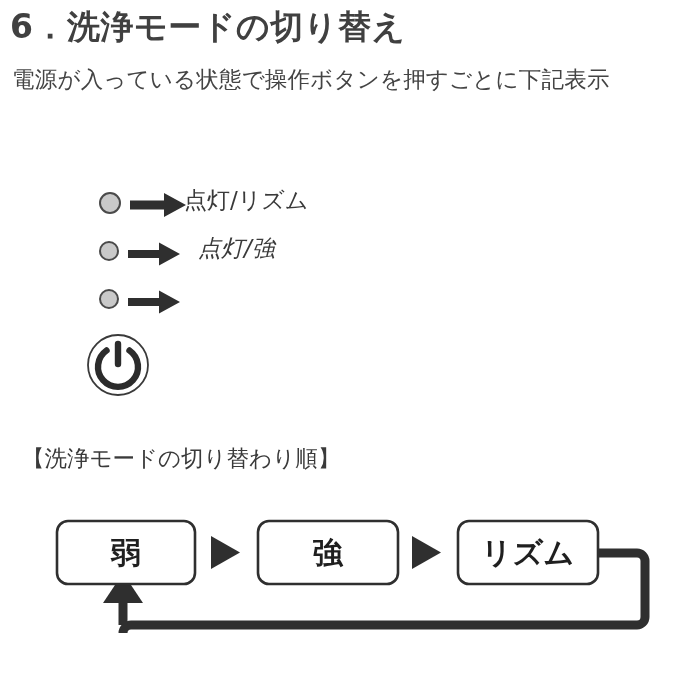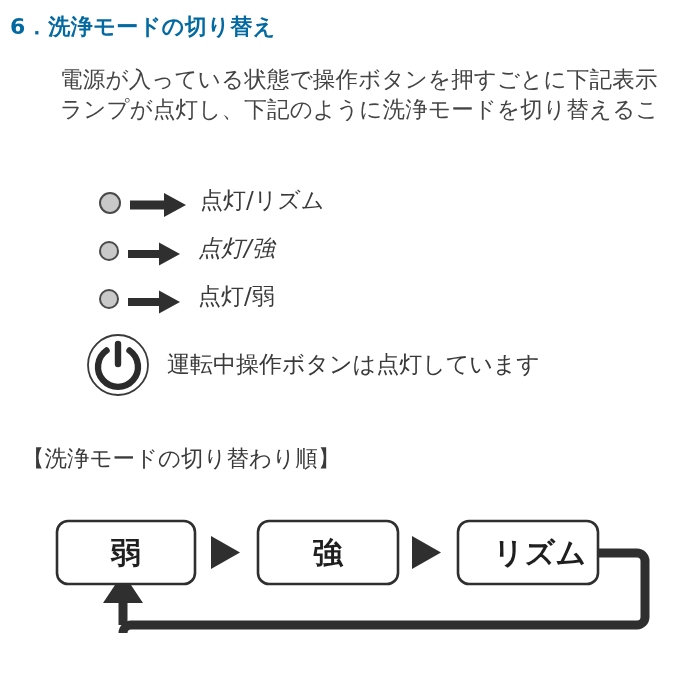--- a/index.html
+++ b/index.html
@@ -14,43 +14,42 @@
     overflow: hidden;
     position: relative;
     -webkit-font-smoothing: antialiased;
   }
 
   
   .page-heading {
     position: absolute;
     left: 10px;
     top: 6px;
-    font-size: 22px;
+    font-size: 33px;
     font-weight: bold;
-    color: #0369a1;
+    color: #404040;
     letter-spacing: 0.5px;
     white-space: nowrap;
     line-height: 42px;
   }
 
   
   .intro-block {
     position: absolute;
     left: 12px;
     top: 64px;
     width: 676px;
     font-size: 22.5px;
     color: #444444;
     line-height: 30px;
     letter-spacing: 0.2px;
   }
   .intro-line {
     white-space: nowrap;
     display: block;
-    margin-left: 48px;
   }
 
   
   .lamp-list {
     position: absolute;
     left: 0;
     top: 186px;
     width: 700px;
   }
   .lamp-row {
@@ -72,21 +71,21 @@
     position: absolute;
     left: 130px;
     top: 8px;
   }
   .lamp-row.r1 .lamp-arrow { left: 130px; top: 6px; }
   .lamp-row.r2 .lamp-arrow { left: 128px; top: 8px; }
   .lamp-row.r3 .lamp-arrow { left: 128px; top: 8px; }
 
   .lamp-label {
     position: absolute;
-    left: 200px;
+    left: 184px;
     top: -3px;
     font-size: 23px;
     color: #3a3a3a;
     white-space: nowrap;
     line-height: 34px;
   }
   .lamp-row.r2 .lamp-label { left: 198px; font-style: italic; }
   .lamp-row.r3 .lamp-label { left: 198px; }
 
   
@@ -141,30 +140,29 @@
     font-size: 30px;
     font-weight: bold;
     color: #1f1f1f;
     white-space: nowrap;
     text-align: center;
     line-height: 63px;
     letter-spacing: 0.5px;
   }
   .flow-box-label.b0 { left: 57px;  top: 16px; width: 138px; }
   .flow-box-label.b1 { left: 258px; top: 16px; width: 140px; }
-  .flow-box-label.b2 { left: 458px; top: 16px; width: 140px; padding-left: 12px; }
+  .flow-box-label.b2 { left: 458px; top: 16px; width: 140px; }
 </style>
 </head>
 <body>
 
 <div class="page-heading">6．洗浄モードの切り替え</div>
 
 <div class="intro-block">
   <span class="intro-line">電源が入っている状態で操作ボタンを押すごとに下記表示</span>
-  <span class="intro-line">ランプが点灯し、下記のように洗浄モードを切り替えるこ</span>
 </div>
 
 <div class="lamp-list">
 
   <div class="lamp-row r1">
     <span class="lamp-circle"></span>
     <span class="lamp-arrow">
       <svg width="56" height="26" viewBox="0 0 56 26" aria-hidden="true">
         <path d="M0 8.5 H34 V1 L56 13 L34 25 V17.5 H0 Z" fill="#2f2f2f"></path>
       </svg>
@@ -182,34 +180,32 @@
     <span class="lamp-label">点灯/強</span>
   </div>
 
   <div class="lamp-row r3">
     <span class="lamp-circle"></span>
     <span class="lamp-arrow">
       <svg width="52" height="24" viewBox="0 0 52 24" aria-hidden="true">
         <path d="M0 8 H31 V0.5 L52 12 L31 23.5 V16 H0 Z" fill="#2f2f2f"></path>
       </svg>
     </span>
-    <span class="lamp-label">点灯/弱</span>
   </div>
 
 </div>
 
 <div class="power-note">
   <span class="power-icon">
     <svg width="64" height="64" viewBox="0 0 64 64" aria-hidden="true">
       <circle cx="32" cy="32" r="30" fill="none" stroke="#3a3a3a" stroke-width="1.8"></circle>
       <path d="M 20.5 17.5 A 20 20 0 1 0 43.5 17.5" fill="none" stroke="#2b2b2b" stroke-width="6.4" stroke-linecap="round"></path>
       <line x1="32" y1="11" x2="32" y2="31" stroke="#2b2b2b" stroke-width="6.4" stroke-linecap="round"></line>
     </svg>
   </span>
-  <span class="power-note-text">運転中操作ボタンは点灯しています</span>
 </div>
 
 <div class="flow-caption">【洗浄モードの切り替わり順】</div>
 
 <div class="flow-diagram">
 
   <svg class="flow-svg" width="700" height="160" viewBox="0 0 700 160" aria-hidden="true">
 
     <g>
       <path d="M 598 48 H 637 A 8 8 0 0 1 645 56 V 112 A 8 8 0 0 1 637 120 H 131 A 8 8 0 0 0 123 128" fill="none" stroke="#2f2f2f" stroke-width="9" stroke-linecap="butt"></path>

